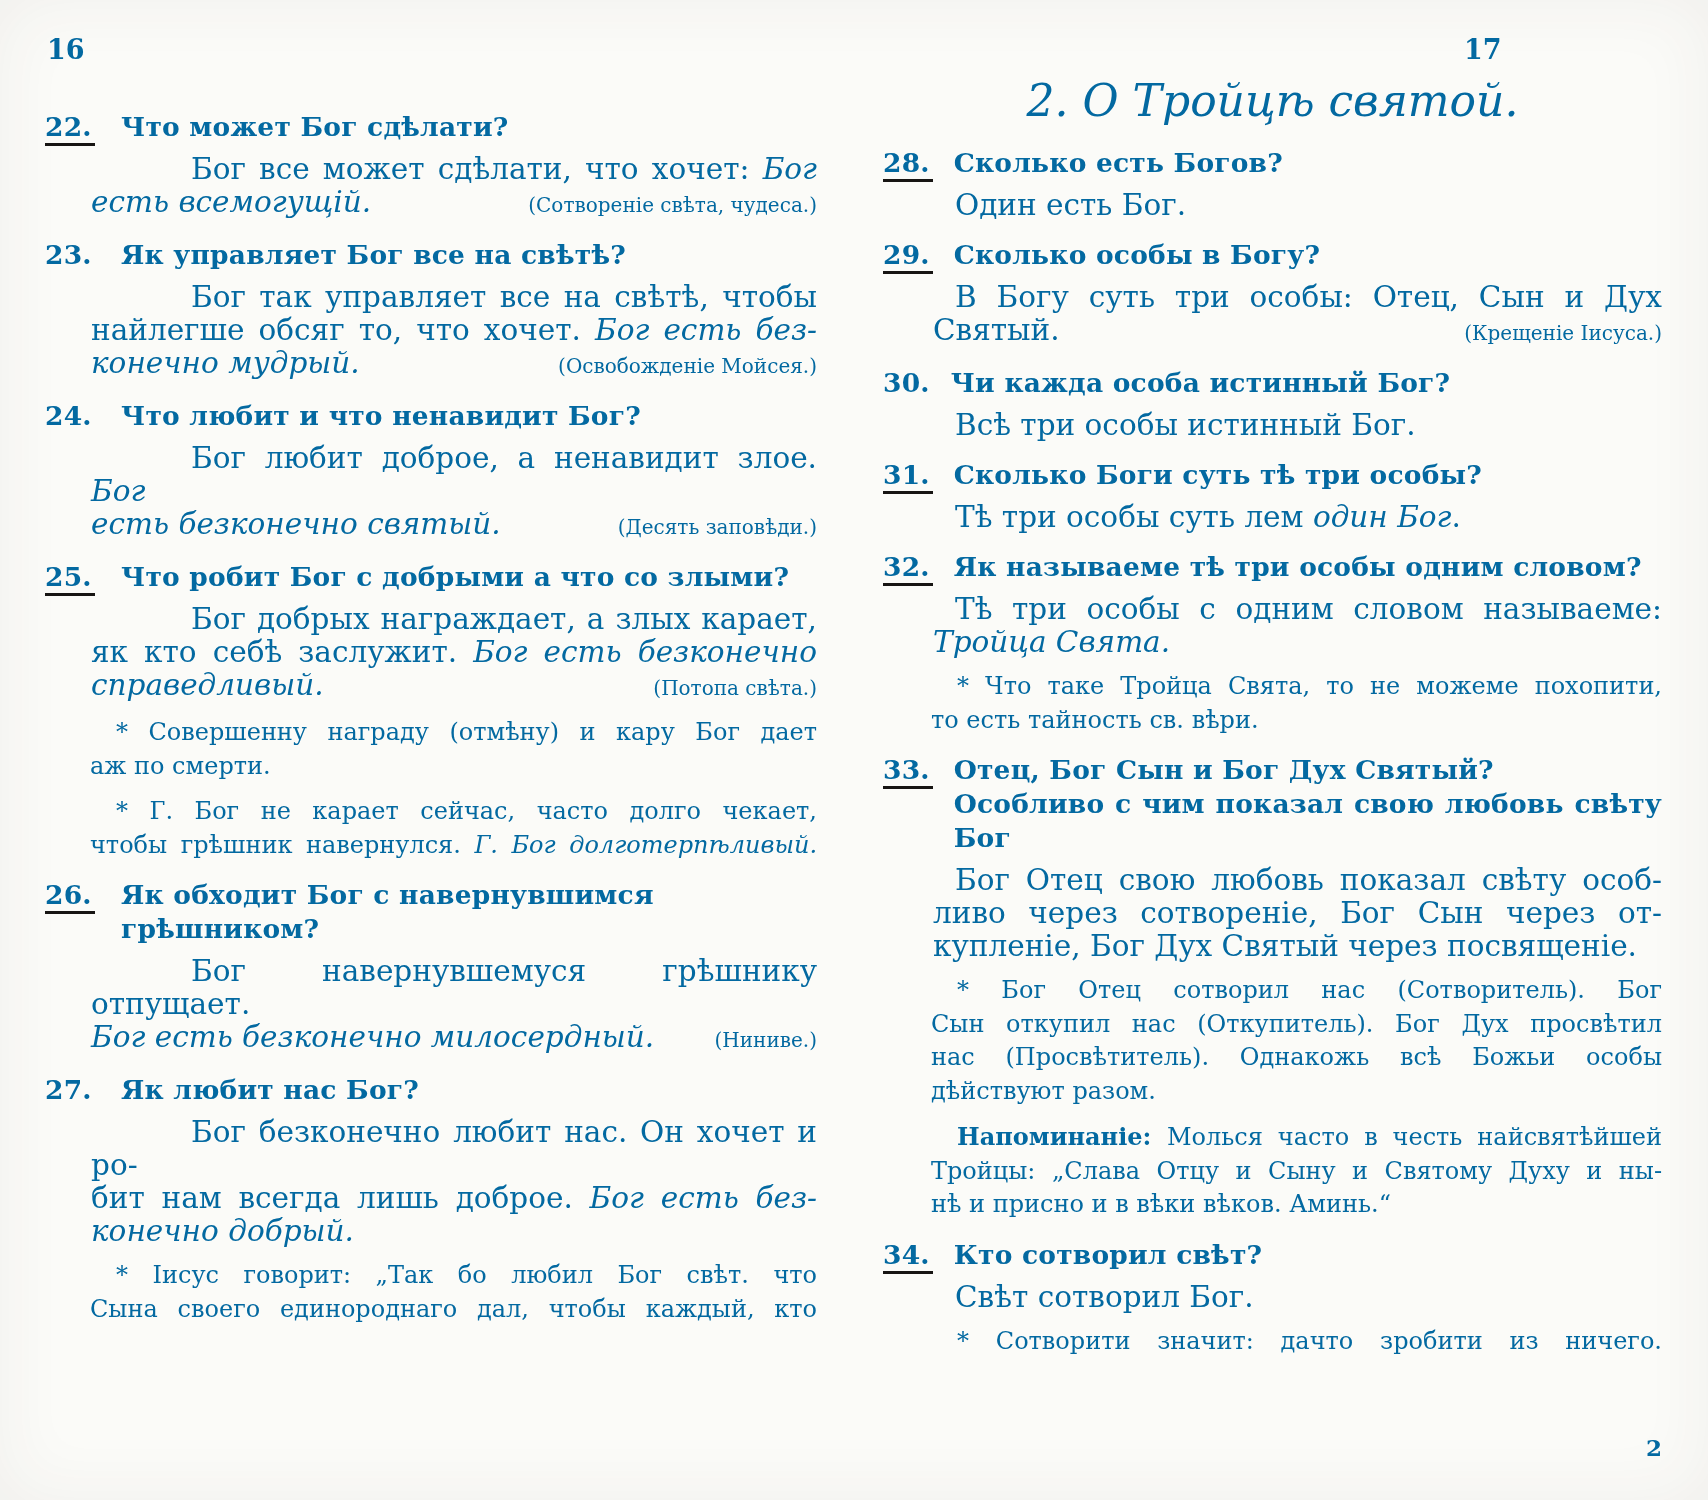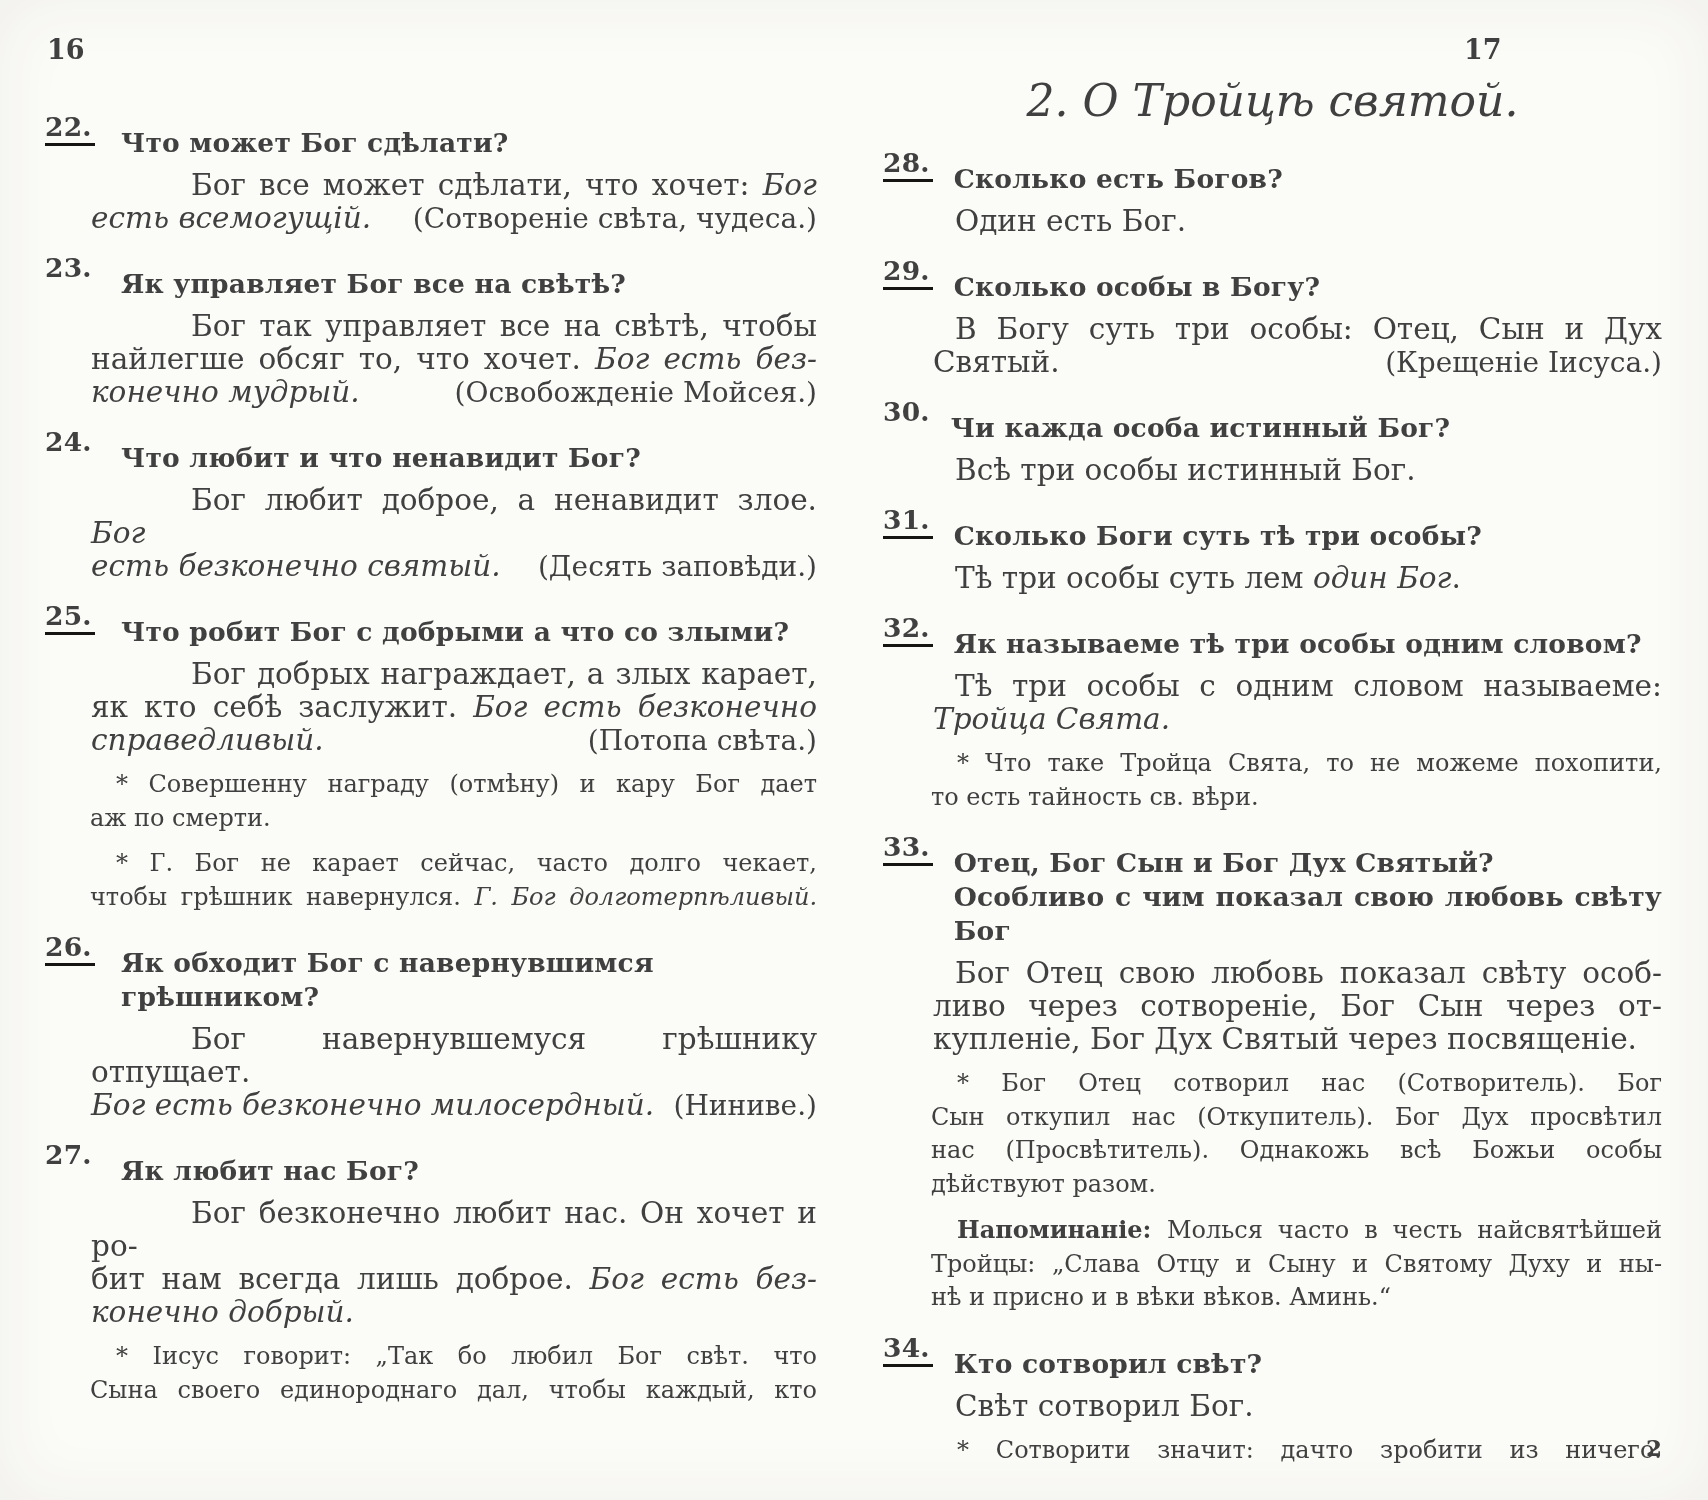--- a/index.html
+++ b/index.html
@@ -1,48 +1,48 @@
 <!DOCTYPE html>
 <html><head>
 <meta charset="utf-8">
 <style>
   html,body{margin:0;padding:0;background:#e9e9e6;}
   .spread{
     position:relative;width:1708px;height:1500px;overflow:hidden;
-    background:#fbfbf8;color:#404040;
+    background:#fbfbf8;color:#0369a1;
     font-family:"DejaVu Serif","Liberation Serif",serif;
     box-shadow:inset 0 0 70px rgba(60,55,45,.06);
   }
   .pagenum{position:absolute;font-weight:700;font-size:27px;}
   .pn-left{left:47px;top:34px;}
   .pn-right{left:1464px;top:26px;margin-top:8px;}
   .sigmark{position:absolute;left:1646px;top:1434px;font-size:23px;font-weight:700;}
   .col{position:absolute;}
   .col-left{left:45px;width:772px;top:94px;}
   .col-right{left:883px;width:779px;top:76px;}
 
   .q{display:flex;font-weight:700;font-size:26.5px;line-height:34px;margin:16px 0 9px;letter-spacing:.2px;gap:21px;}
   .qnum{flex:0 0 55px;}
   .col-right .qnum{flex:0 0 45px;}
   .qnum .ul{border-bottom:3px solid #171513;padding:0 3px 1px 0;}
-  .qtext{flex:1;margin-top:16px;}
+  .qtext{flex:1;}
   .qline.jl{text-align:justify;text-align-last:justify;}
 
   .answer{font-size:29.5px;line-height:33px;margin:0 0 11px 46px;}
   .col-right .answer{margin-left:50px;}
   .answer .line.first{text-indent:100px;}
   .col-right .answer .line.first{text-indent:22px;}
 
   .note{font-size:24px;line-height:33.5px;margin:5px 0 12px 45px;}
   .note .line.first{text-indent:26px;}
   .col-right .note{margin-left:48px;}
 
   .line.jl{text-align:justify;text-align-last:justify;}
   .line.cl{display:flex;justify-content:space-between;align-items:baseline;text-indent:0;}
-  .cite{font-size:28px;font-style:normal;white-space:nowrap;padding-left:14px;}
+  .cite{font-size:20px;font-style:normal;white-space:nowrap;padding-left:14px;}
   .i{font-style:italic;}
   .b{font-weight:700;}
 
   .heading{font-style:italic;font-size:44px;line-height:42px;text-align:center;margin:4px 0 24px;}
   .heading.h3{margin:36px 0 20px;}
 </style>
 </head>
 <body>
 
 <div class="spread">

